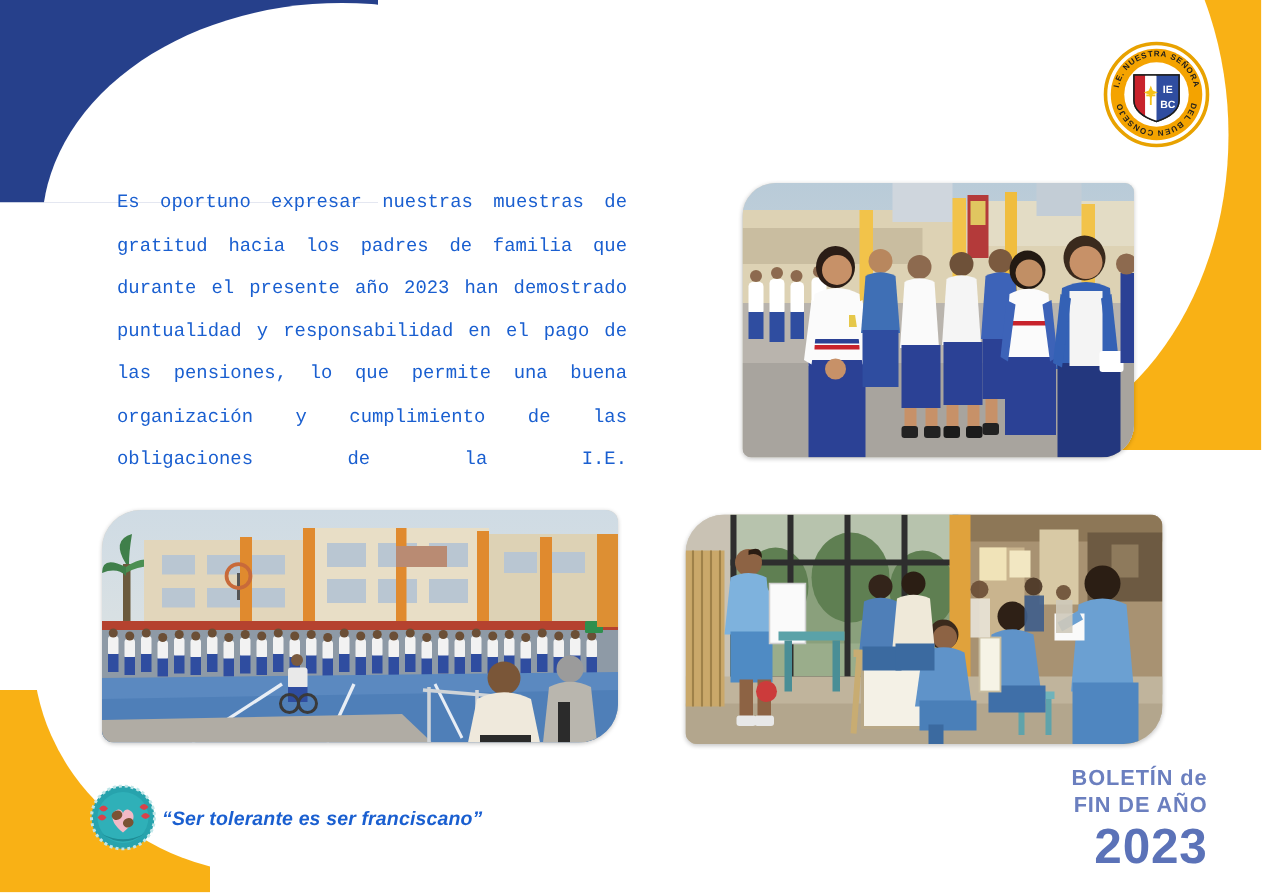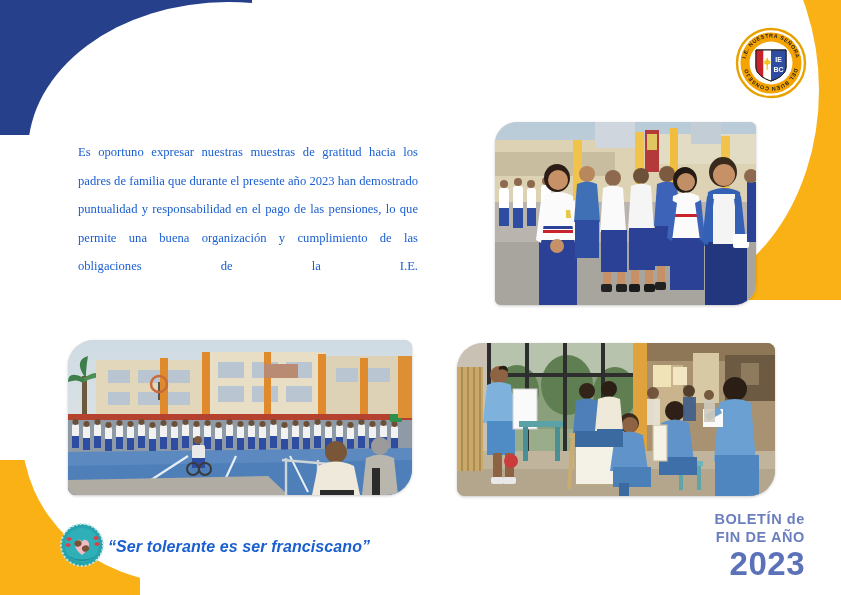--- a/index.html
+++ b/index.html
@@ -107,27 +107,27 @@
     left: 735px;
     top: 27px;
     width: 72px;
     height: 72px;
   }
 
   
   .body-copy {
     position: absolute;
     left: 78px;
-    top: 138px;
+    top: 121px;
     width: 340px;
     color: #1a5fd0;
     font-size: 12.6px;
     line-height: 28.5px;
     text-align: justify;
-    font-family: Liberation Serif, serif;
+    font-family: Liberation Mono, monospace;
   }
   .body-copy p { margin: 0; }
   .body-copy p::after {
     content: "";
     display: inline-block;
     width: 100%;
   }
 
   
   .photo {
@@ -165,21 +165,21 @@
     left: 60px;
     top: 523px;
     width: 44px;
     height: 44px;
   }
   .slogan {
     position: absolute;
     left: 108px;
     top: 538px;
     color: #1a5fd0;
-    font-size: 16px;
+    font-size: 13px;
     font-style: italic;
     font-weight: bold;
     letter-spacing: 0.1px;
     white-space: nowrap;
   }
 
   .boletin-block {
     position: absolute;
     right: 36px;
     top: 510px;

